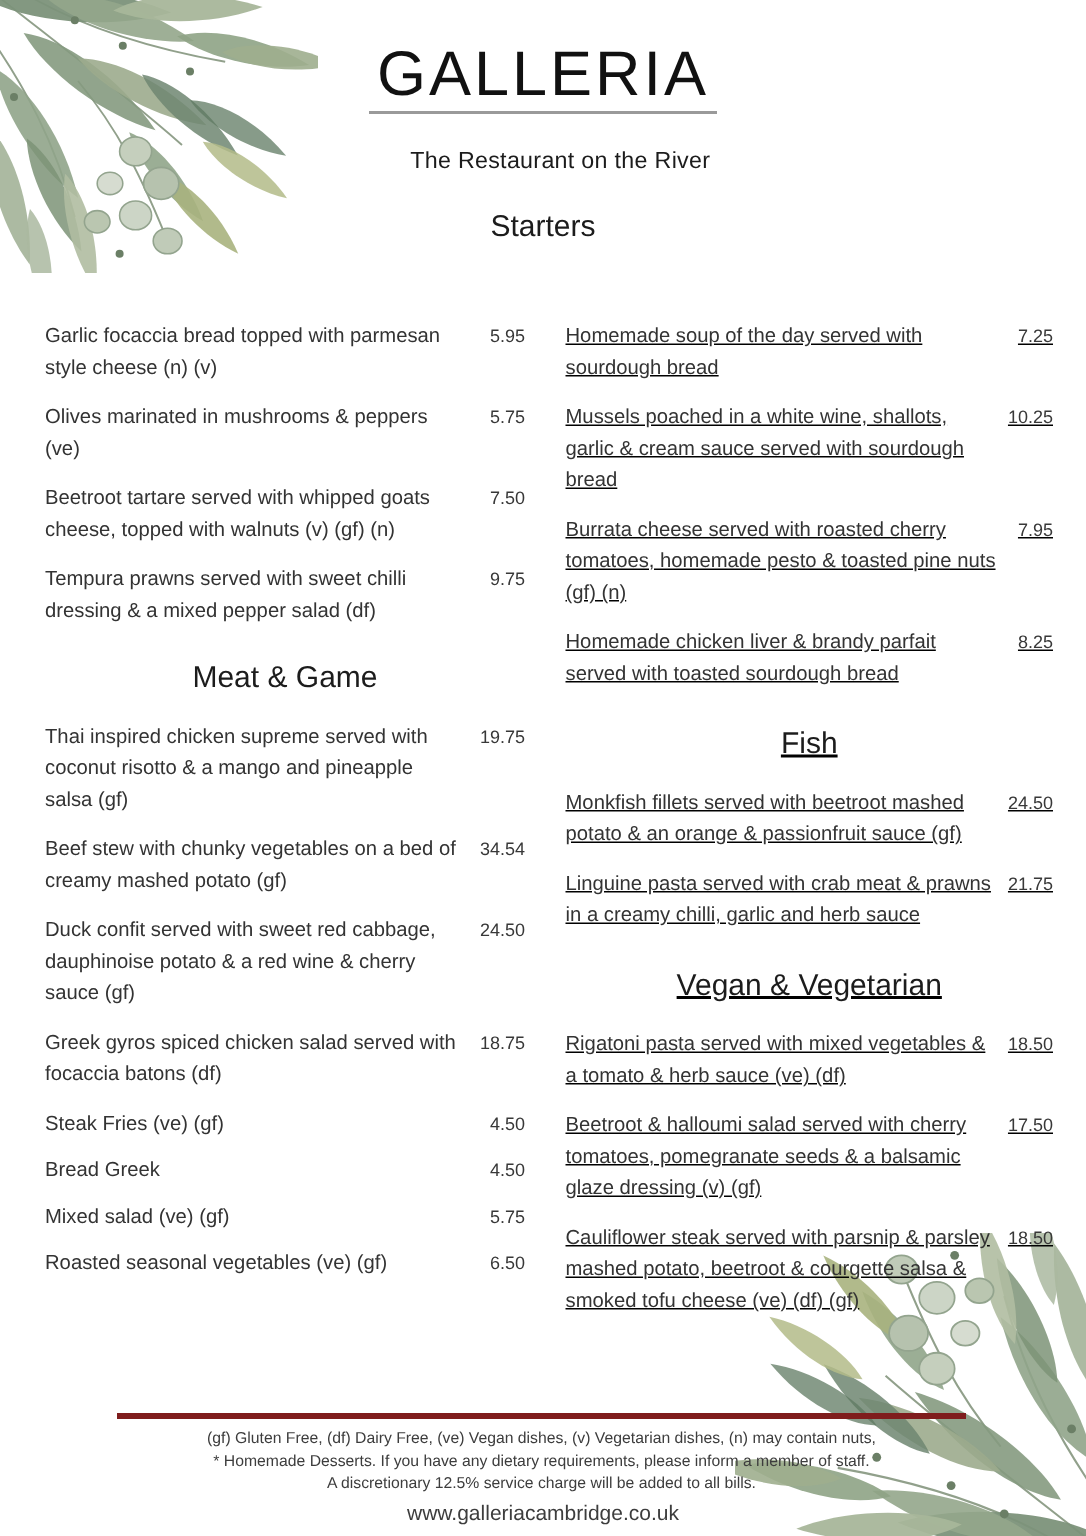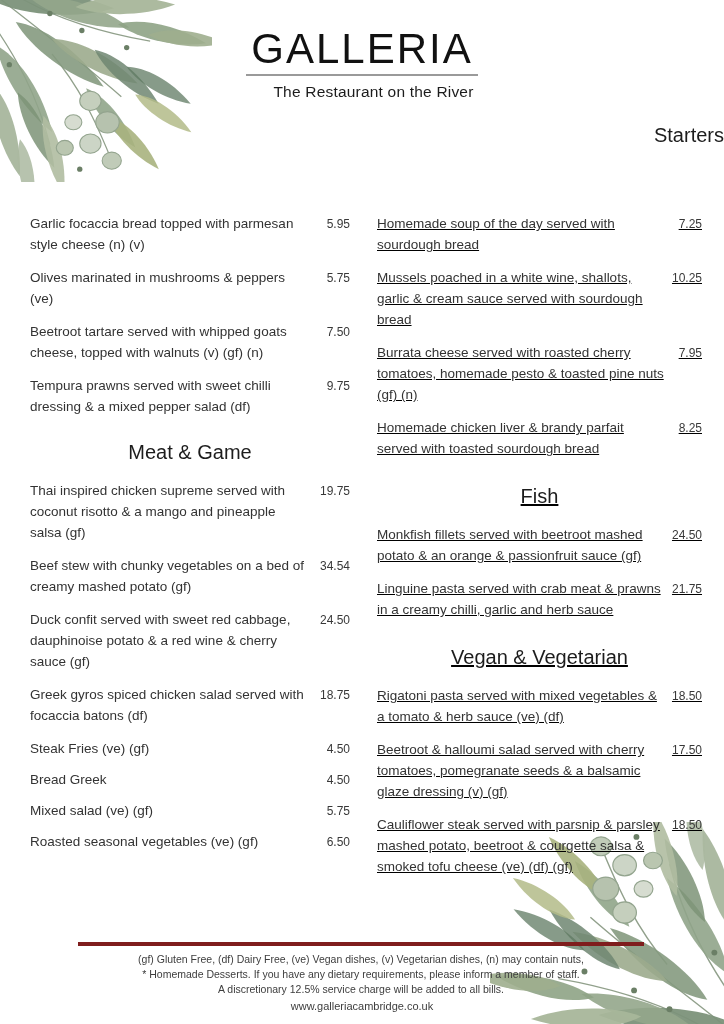--- a/index.html
+++ b/index.html
@@ -16,24 +16,24 @@
   
   .header { position:relative; text-align:center; padding-top:27px; }
   .title {
     font-size:42px; font-weight:400; letter-spacing:2px; color:#111;
     line-height:44px; display:inline-block;
   }
   .title-rule {
     width:232px; height:2px; background:#9a9a9a; margin:3px auto 0 auto;
   }
   .subtitle {
-    margin-top:7px; font-size:15.5px; color:#1c1c1c; letter-spacing:0.2px;padding-left:23px;
+    margin-top:23px; font-size:15.5px; color:#1c1c1c; letter-spacing:0.2px;padding-left:23px;
   }
   .page-section-title {
-    text-align:right; font-size:20px; font-weight:400; color:#1c1c1c;
+    text-align:center; font-size:20px; font-weight:400; color:#1c1c1c;
     margin-top:23px;
   }
 
   
   .columns { position:absolute; top:185px; left:30px; right:22px; display:flex;margin-top:28px; }
   .col { display:block; }
   .col-left  { width:320px; margin-right:27px; }
   .col-right { width:325px;text-decoration:underline; }
   .col-heading {
     text-align:center; font-size:20px; font-weight:400; color:#1c1c1c;
@@ -51,21 +51,21 @@
   .sides .item { margin-bottom:10px; }
 
   
   .footer {
     position:absolute; left:78px; right:80px; top:942px;
     border-top:4px solid #7f1d1d; padding-top:6px; text-align:center;
   }
   .footer-line { font-size:10.5px; line-height:15px; color:#3d3d3d; }
   .website {
     position:absolute; left:0; right:0; top:1000px; text-align:center;
-    font-size:11px; color:#3d3d3d;
+    font-size:14px; color:#3d3d3d;
   }
 </style>
 </head>
 <body>
 
 <svg width="0" height="0" style="position:absolute" aria-hidden="true">
   <defs>
     <path id="leaf" d="M0,0 C12,-11 36,-16 60,-8 C42,4 16,7 0,0 Z"></path>
     <g id="cluster">
       <g fill="none" stroke="#76896f" stroke-width="1.2" opacity="0.8">

